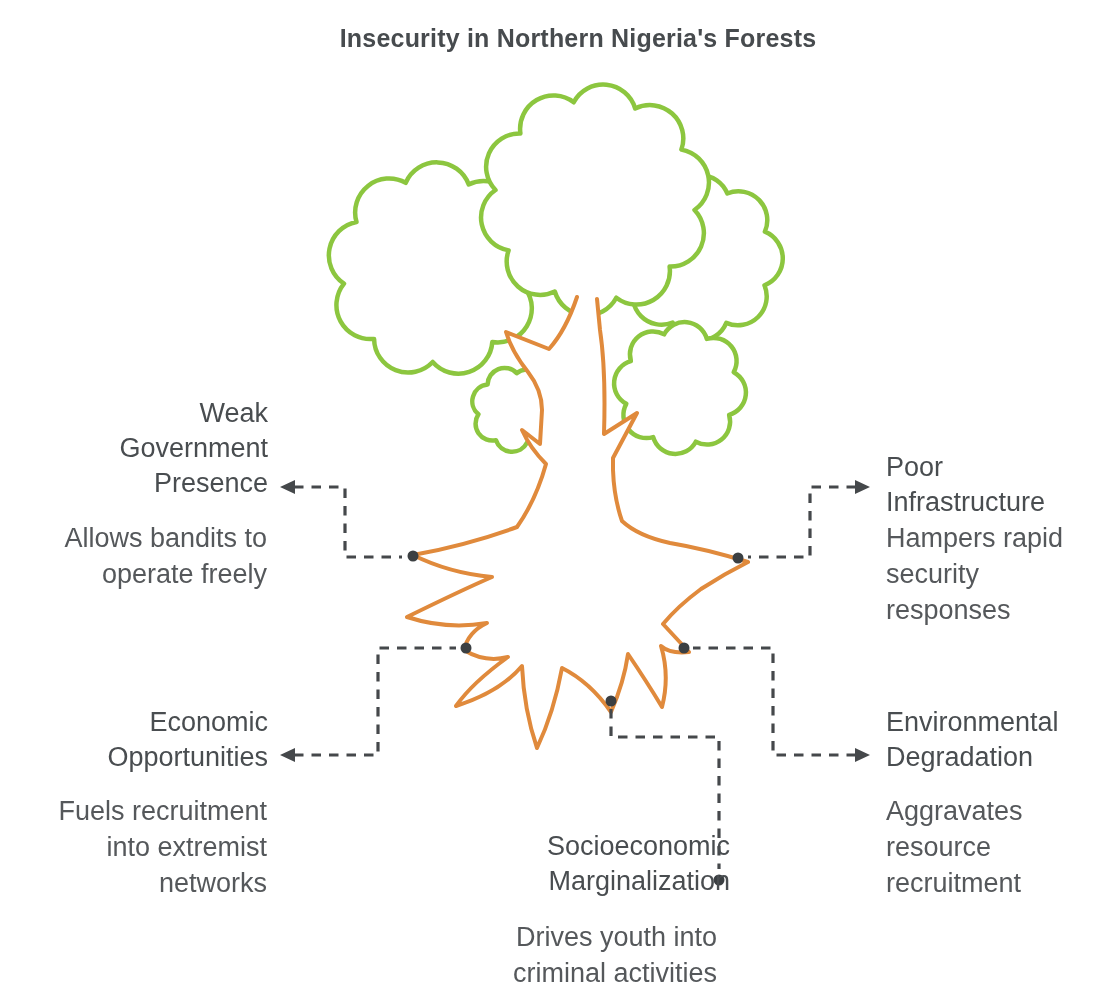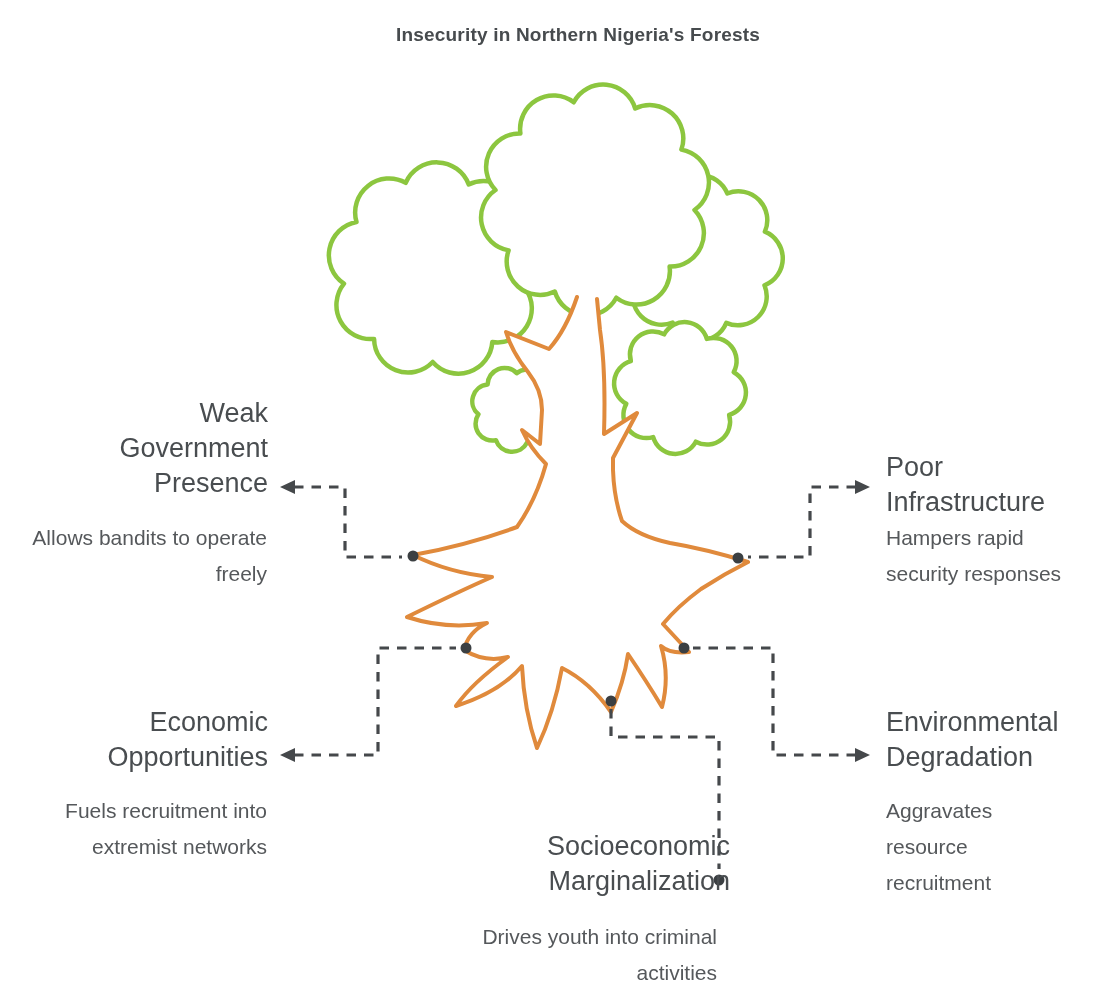--- a/index.html
+++ b/index.html
@@ -4,28 +4,28 @@
 <style>
   html,body{margin:0;padding:0;}
   body{
     width:1116px;height:1008px;position:relative;background:#ffffff;
     font-family:"Liberation Sans",sans-serif;overflow:hidden;
   }
   #stage{position:absolute;inset:0;width:1116px;height:1008px;}
   svg#tree-svg{position:absolute;left:0;top:0;}
   .title{
     position:absolute;top:24px;left:40px;right:0;text-align:center;
-    font-size:19px;font-weight:bold;color:#474b4e;letter-spacing:.2px;
+    font-size:25px;font-weight:bold;color:#474b4e;letter-spacing:.2px;
   }
   .factor-heading{
     position:absolute;font-size:27px;font-weight:normal;color:#494d50;
     line-height:35px;
   }
   .factor-desc{
-    position:absolute;font-size:21px;font-weight:normal;color:#55585b;
+    position:absolute;font-size:27px;font-weight:normal;color:#55585b;
     line-height:36px;
   }
   .align-r{text-align:right;}
   .align-l{text-align:left;}
   .align-c{text-align:right;}
 
   
   .h-weak{top:396px;width:180px;right:848px;}
   .d-weak{top:520px;width:245px;right:849px;}
   

